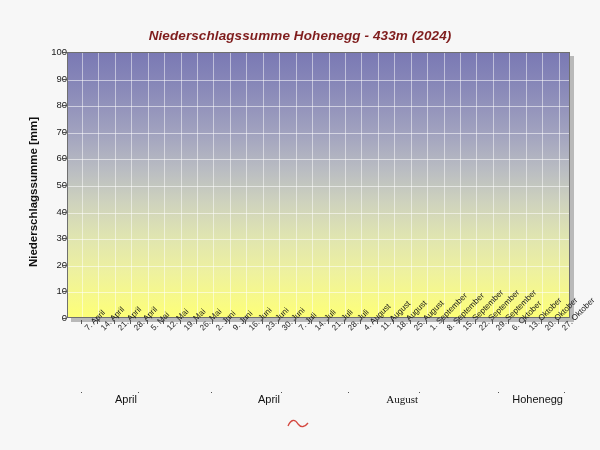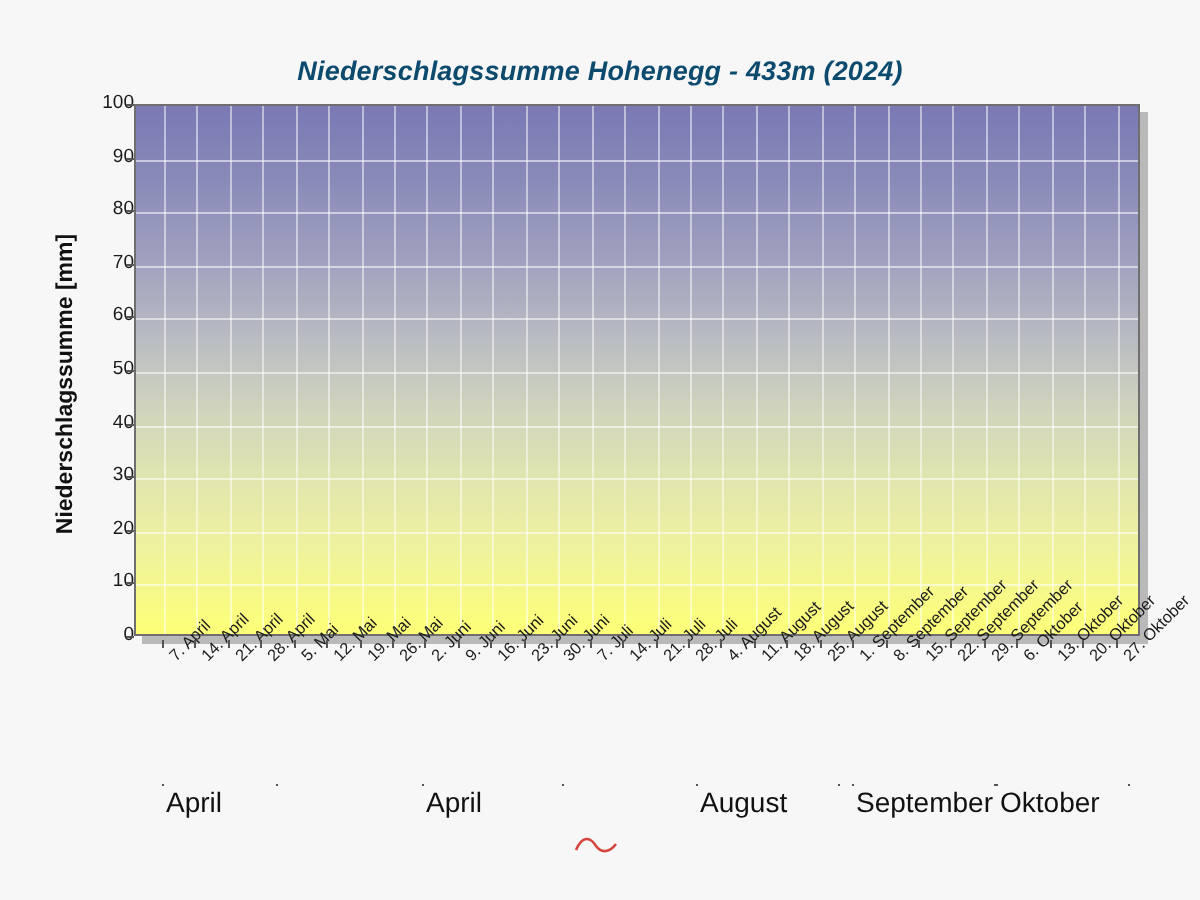--- a/index.html
+++ b/index.html
@@ -20,21 +20,21 @@
   }
   #chart-title {
     position: absolute;
     top: 28px;
     left: 0;
     width: 600px;
     text-align: center;
     font-size: 13.5px;
     font-weight: bold;
     font-style: italic;
-    color: #0c4a6e;
+    color: #7f1d1d;
     letter-spacing: 0.1px;
   }
   
   #y-axis-label {
     position: absolute;
     left: -92px;
     top: 186px;
     width: 250px;
     text-align: center;
     transform: rotate(-90deg);
@@ -158,22 +158,22 @@
     left: 0;
     right: 0;
     height: 1px;
     background: #555;
   }
   .month .name {
     position: absolute;
     top: 1px;
     left: 0;
     right: 0;
-    text-align: left;
-    font-size: 14px;
+    text-align: right;
+    font-size: 11px;
     color: #111;
     background: #f7f7f7;
     padding: 0 2px;
     box-sizing: border-box;
   }
   
   #legend {
     position: absolute;
     left: 0;
     top: 416px;
@@ -402,37 +402,31 @@
         <span class="bar"></span>
         <span class="tick-r"></span>
         <span class="name">April</span>
       </div>
       <div class="month" style="left: 144px; width: 71px;">
         <span class="tick-l"></span>
         <span class="bar"></span>
         <span class="tick-r"></span>
         <span class="name">April</span>
       </div>
-      <div class="month" style="left: 281px; width: 72px;">
+      <div class="month" style="left: 281px; width: 72px; font-family: Liberation Serif, serif;">
         <span class="tick-l"></span>
         <span class="bar"></span>
         <span class="tick-r"></span>
         <span class="name">August</span>
       </div>
-      <div class="month" style="left: 359px; width: 72px;">
-        <span class="tick-l"></span>
-        <span class="bar"></span>
-        <span class="tick-r"></span>
-        <span class="name">September</span>
-      </div>
       <div class="month" style="left: 431px; width: 67px;">
         <span class="tick-l"></span>
         <span class="bar"></span>
         <span class="tick-r"></span>
-        <span class="name">Oktober</span>
+        <span class="name">Hohenegg</span>
       </div>
     </div>
 
   <div id="legend">
     <span class="swatch">
       <svg width="22" height="10" viewBox="0 0 22 10">
         <path d="M1 8 C 4 1, 8 1, 11 6 C 14 10, 18 9, 21 5" fill="none" stroke="#d4473f" stroke-width="1.3"></path>
       </svg>
     </span>
   </div>

